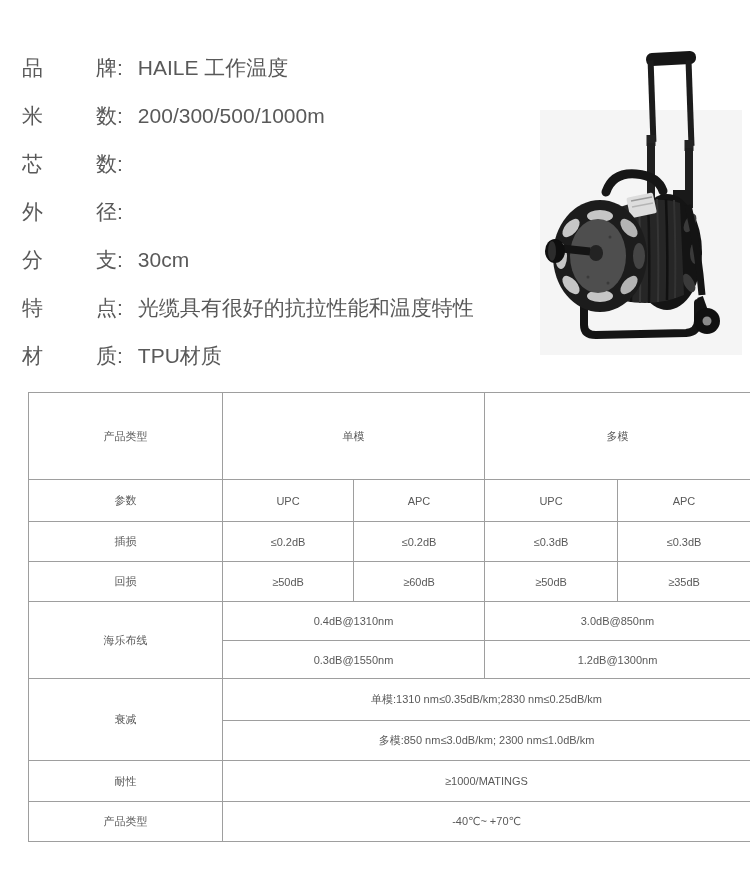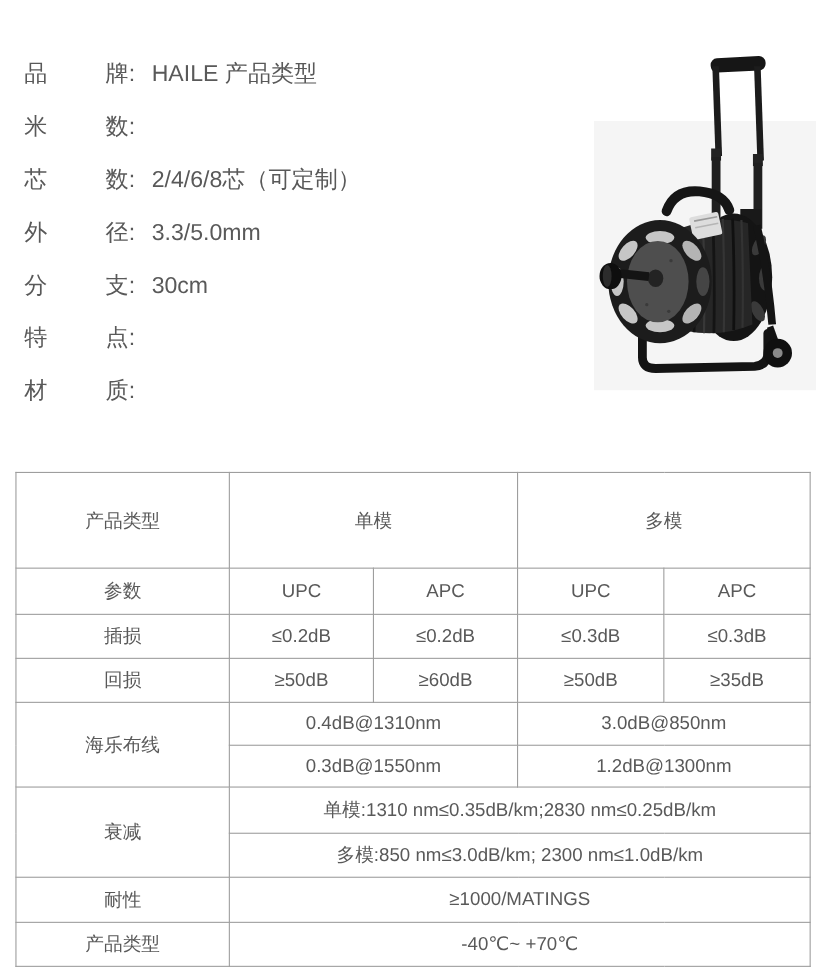--- a/index.html
+++ b/index.html
@@ -11,88 +11,89 @@
   
   .attrs{position:absolute;left:22px;top:44px;}
   .attr-row{display:flex;align-items:baseline;height:48px;font-size:21px;line-height:48px;}
   .attr-label{display:inline-flex;justify-content:space-between;width:95px;}
   .attr-colon{margin-right:15px;}
   .attr-value{white-space:nowrap;}
   
   .photo{position:absolute;left:540px;top:45px;width:202px;height:310px;}
   
   .spec-table{
-    position:absolute;left:14px;top:392px;width:722px;
+    position:absolute;left:28px;top:392px;width:722px;
     border-collapse:collapse;table-layout:fixed;
-    font-size:17px;color:#595959;margin-top:37px;
+    font-size:11px;color:#595959;
   }
   .spec-table td{
     border:1px solid #9e9e9e;text-align:center;vertical-align:middle;
     padding:0;overflow:hidden;white-space:nowrap;
   }
   .h88{height:87px}.h43{height:42px}.h41{height:40px}.h40{height:39px}.h39{height:38px}.h42{height:41px}
 </style>
 </head>
 <body>
 
 <div class="page">
 
   <section class="attrs">
     <div class="attr-row">
       <span class="attr-label">
           <span>品</span>
           <span>牌</span>
         </span>
         <span class="attr-colon">:</span>
-      <span class="attr-value">HAILE 产品类型</span>
+      <span class="attr-value">HAILE 工作温度</span>
     </div>
     <div class="attr-row">
       <span class="attr-label">
           <span>米</span>
           <span>数</span>
         </span>
         <span class="attr-colon">:</span>
+      <span class="attr-value">200/300/500/1000m</span>
     </div>
     <div class="attr-row">
       <span class="attr-label">
           <span>芯</span>
           <span>数</span>
         </span>
         <span class="attr-colon">:</span>
-      <span class="attr-value">2/4/6/8芯（可定制）</span>
     </div>
     <div class="attr-row">
       <span class="attr-label">
           <span>外</span>
           <span>径</span>
         </span>
         <span class="attr-colon">:</span>
-      <span class="attr-value">3.3/5.0mm</span>
     </div>
     <div class="attr-row">
       <span class="attr-label">
           <span>分</span>
           <span>支</span>
         </span>
         <span class="attr-colon">:</span>
       <span class="attr-value">30cm</span>
     </div>
     <div class="attr-row">
       <span class="attr-label">
           <span>特</span>
           <span>点</span>
         </span>
         <span class="attr-colon">:</span>
+      <span class="attr-value">光缆具有很好的抗拉性能和温度特性</span>
     </div>
     <div class="attr-row">
       <span class="attr-label">
           <span>材</span>
           <span>质</span>
         </span>
         <span class="attr-colon">:</span>
+      <span class="attr-value">TPU材质</span>
     </div>
   </section>
 
   <div class="photo">
     <svg width="202" height="310" viewBox="0 0 202 310">
       <rect x="0" y="65" width="202" height="245" fill="#f5f5f5"></rect>
 
       <g>
         <rect x="106" y="7" width="50" height="13" rx="6" fill="#161616" transform="rotate(-3 131 13)"></rect>
         <rect x="109" y="15" width="6" height="82" fill="#1c1c1c" transform="rotate(-2 112 56)"></rect>

